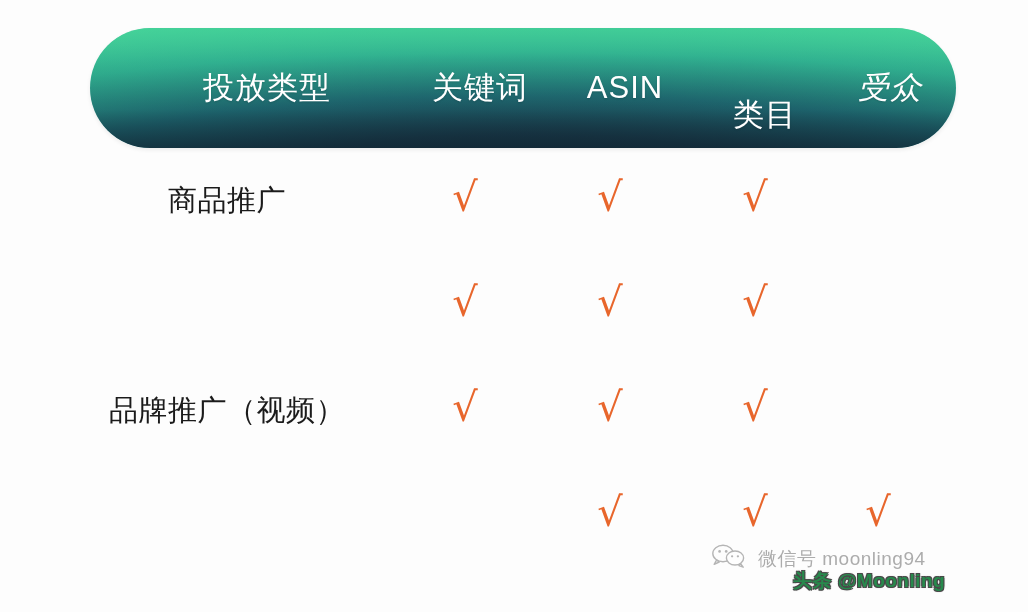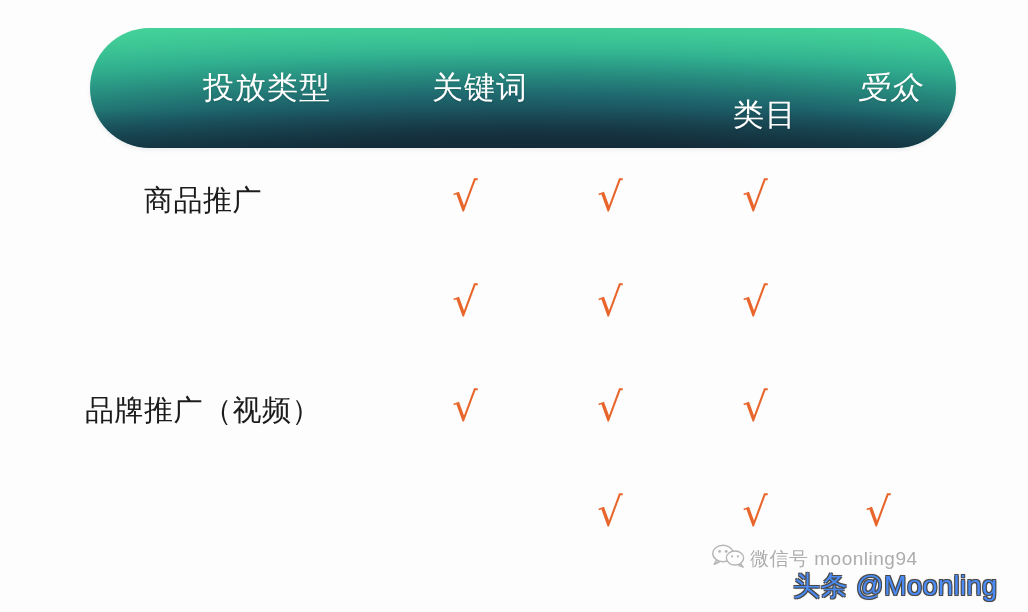--- a/index.html
+++ b/index.html
@@ -75,21 +75,21 @@
     left: 0;
     top: 148px;
     width: 1028px;
   }
   .row {
     position: relative;
     height: 105px;
   }
   .row-label {
     position: absolute;
-    left: 28px;
+    left: 52px;
     width: 350px;
     top: 50%;
     transform: translateY(-50%);
     text-align: center;
     color: #1b1b1b;
     font-size: 29px;
     letter-spacing: 0.5px;
     white-space: nowrap;
     font-family: Liberation Mono, monospace;
   }
@@ -117,55 +117,56 @@
   }
   .tick.empty { visibility: hidden; }
 
   
   .wm-wechat {
     position: absolute;
     left: 712px;
     top: 544px;
     display: flex;
     align-items: center;
-    gap: 4px;
+    gap: 12px;
     color: #8d8d8d;
     font-size: 19px;
     opacity: 0.72;
     white-space: nowrap;
   }
   .wm-wechat .wm-text { letter-spacing: 0.5px; }
   .wechat-icon { display: block; }
 
   .wm-toutiao {
     position: absolute;
     left: 793px;
     top: 568px;
-    font-size: 27px;
-    font-weight: normal;
-    color: #3b82f6;
+    font-size: 19px;
+    font-weight: bold;
+    color: #15803d;
     white-space: nowrap;
     letter-spacing: 0.5px;
     text-shadow:
       -1px -1px 0 #3a3a3a,
        1px -1px 0 #3a3a3a,
       -1px  1px 0 #3a3a3a,
        1px  1px 0 #3a3a3a,
        0    0   3px rgba(0,0,0,0.35);
     opacity: 0.92;
   }
 </style>
 </head>
 <body>
 
 <div id="page">
 
   <div class="header-bar">
     <div class="header-cell hc-0">投放类型</div>
     <div class="header-cell hc-1">关键词</div>
+    <div class="header-cell hc-2">ASIN</div>
     <div class="header-cell hc-3">类目</div>
     <div class="header-cell hc-4">受众</div>
   </div>
 
   <div class="rows">
 
     <div class="row">
       <div class="row-label">商品推广</div>
       <div class="cell c-0">
         <span class="tick">√</span>

